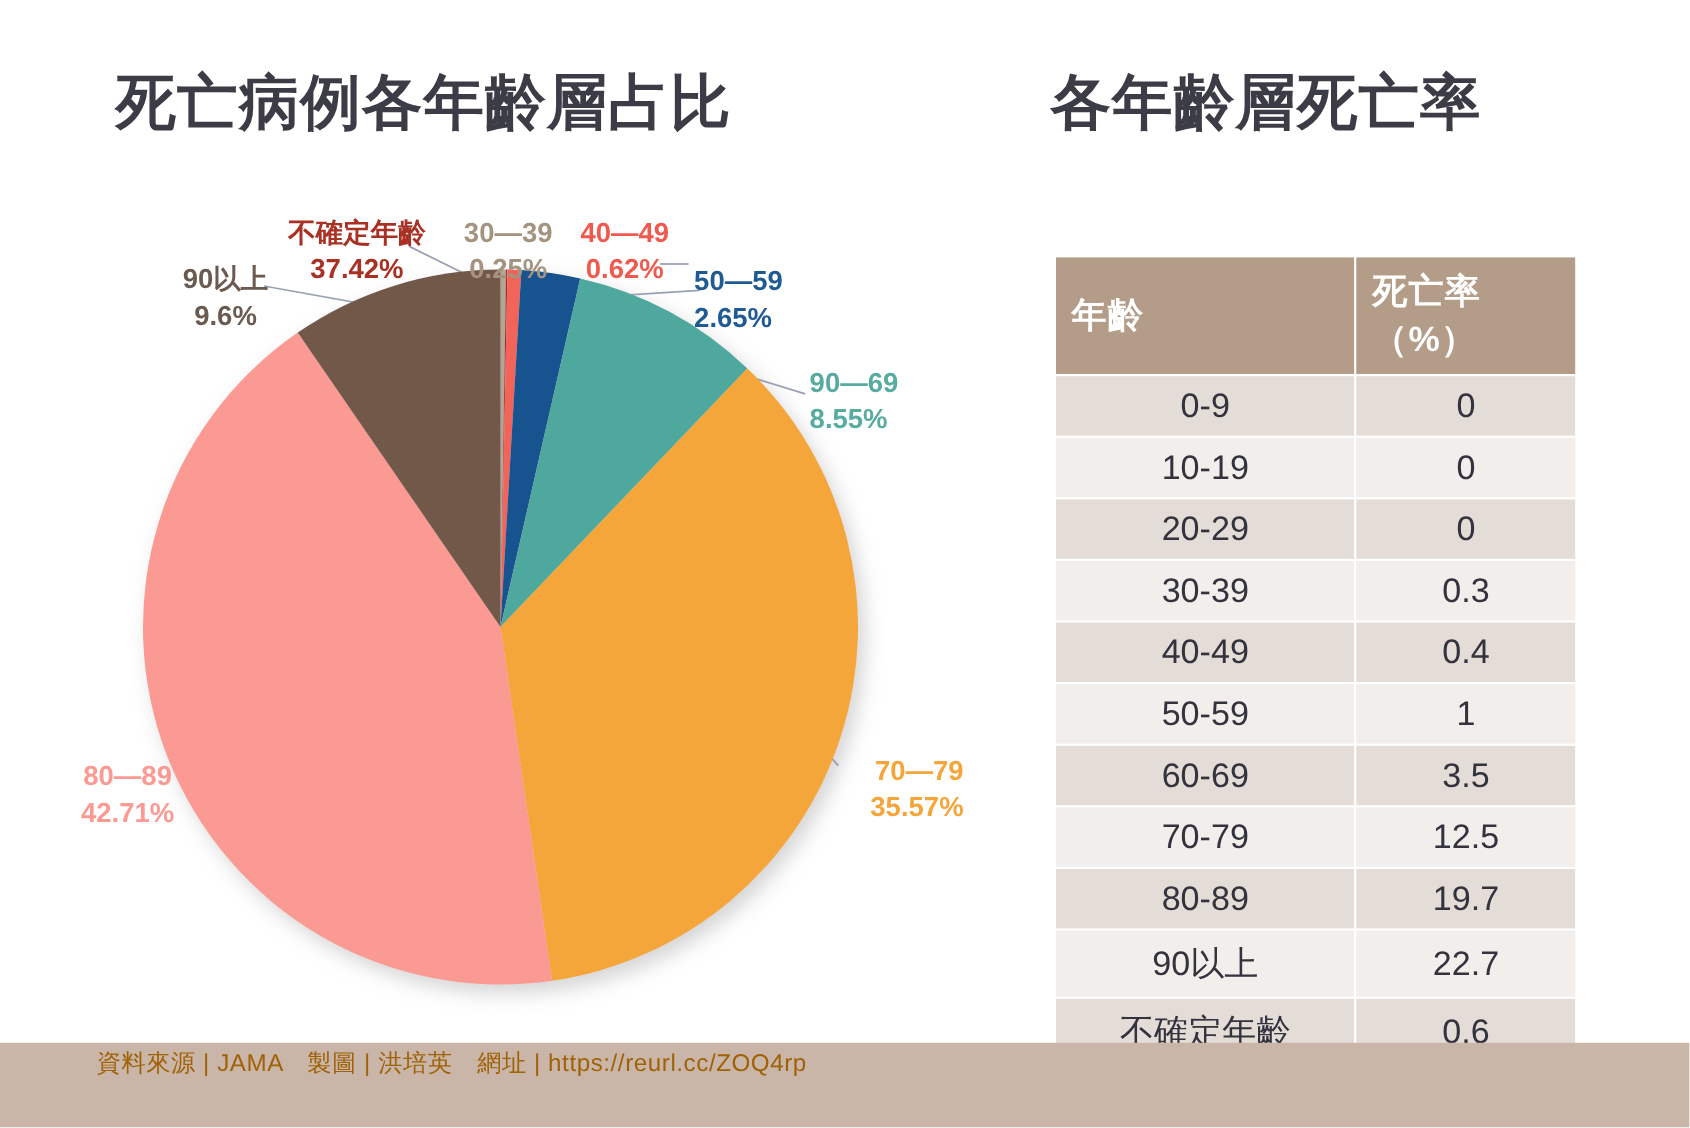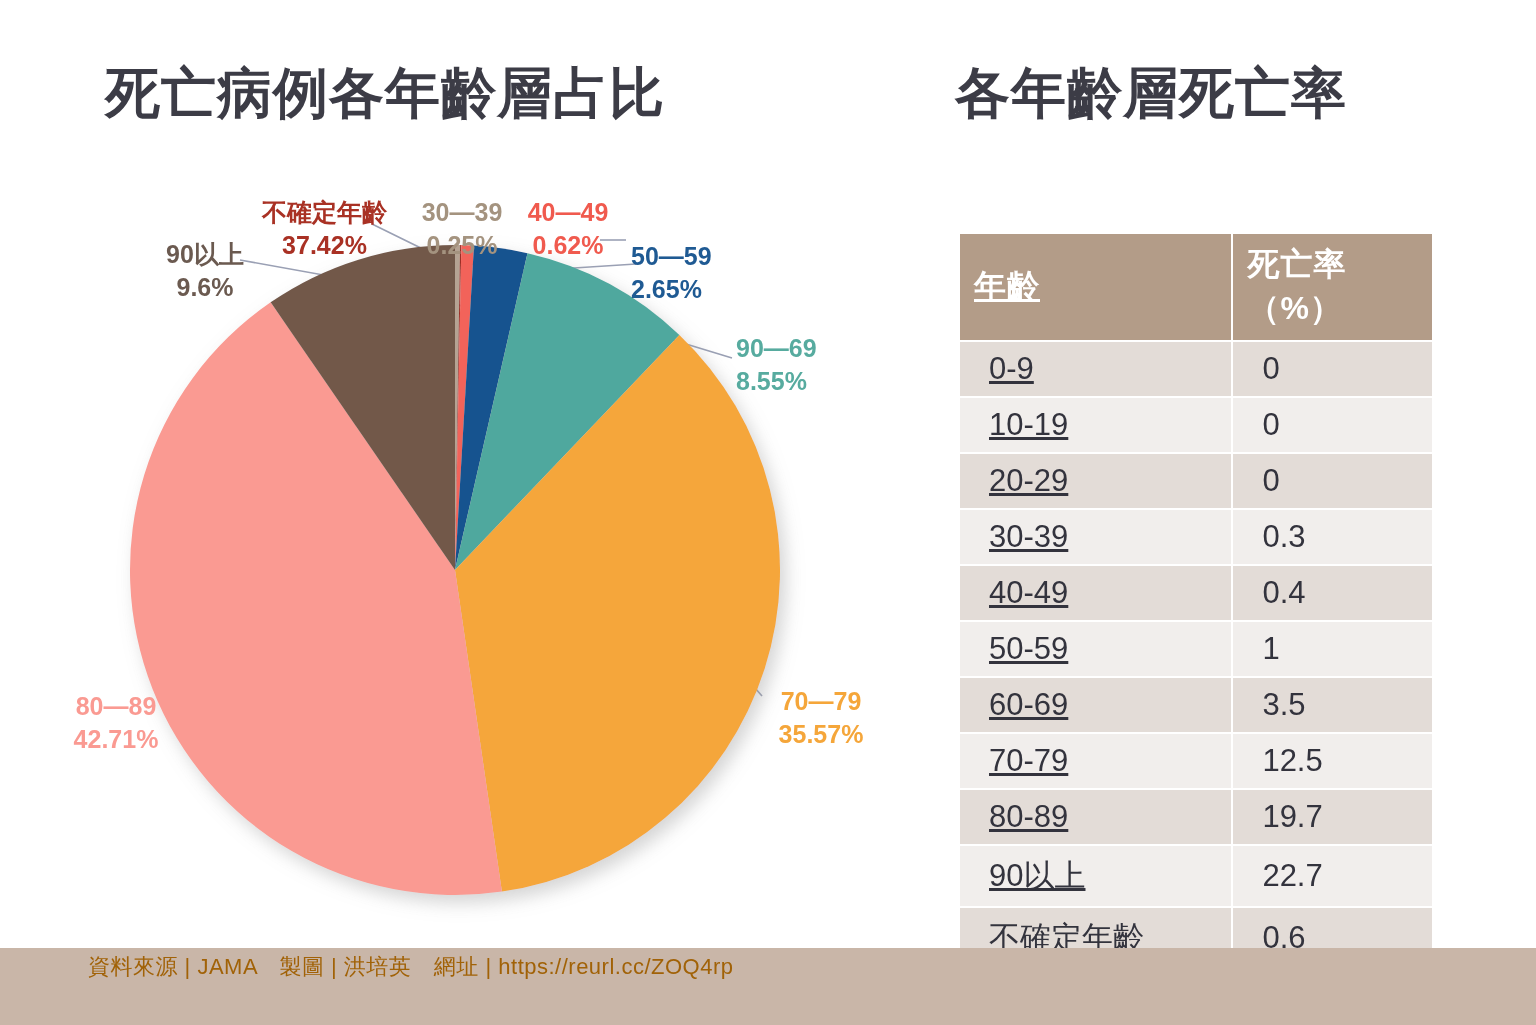--- a/index.html
+++ b/index.html
@@ -63,26 +63,26 @@
     font-size: 32px;
     font-weight: bold;
     text-align: left;
     padding: 9px 14px;
     letter-spacing: 1px;
   }
   #rate-table td {
     color: #33333d;
     font-size: 31px;
     padding: 9px 29px;
-    text-align: left;
+    text-align: center;
     white-space: nowrap;
   }
   #rate-table tbody tr.odd td  { background: #e3dcd7; }
   #rate-table tbody tr.even td { background: #f1eeec; }
-  #rate-table th.col-age, #rate-table td.col-age  { width: 258px; text-decoration: underline; }
+  #rate-table th.col-age, #rate-table td.col-age  { width: 258px; }
   #rate-table th.col-rate, #rate-table td.col-rate { width: 198px; }
 
   
   #footer-bar {
     position: absolute;
     left: 0;
     top: 948px;
     width: 1536px;
     height: 77px;
     background: #c9b6a8;
@@ -148,21 +148,21 @@
   <div class="pie-label" id="lab-50-59" style="left: 631px; top: 80px; width: 110px; text-align: left; color: rgb(31, 90, 147);">
     <span class="lab-name">50—59</span>
     <span class="lab-val">2.65%</span>
   </div>
 
   <div class="pie-label" id="lab-60-69" style="left: 736px; top: 172px; width: 110px; text-align: left; color: rgb(87, 171, 159);">
     <span class="lab-name">90—69</span>
     <span class="lab-val">8.55%</span>
   </div>
 
-  <div class="pie-label" id="lab-70-79" style="left: 766px; top: 525px; width: 110px; text-align: center; color: rgb(245, 166, 58);">
+  <div class="pie-label" id="lab-70-79" style="left: 766px; top: 525px; width: 110px; text-align: right; color: rgb(245, 166, 58);">
     <span class="lab-name">70—79</span>
     <span class="lab-val">35.57%</span>
   </div>
 
   <div class="pie-label" id="lab-80-89" style="left: 56px; top: 530px; width: 120px; color: rgb(250, 154, 146);">
     <span class="lab-name">80—89</span>
     <span class="lab-val">42.71%</span>
   </div>
 
   <div class="pie-label" id="lab-90up" style="left: 150px; top: 78px; width: 110px; color: rgb(107, 90, 80);">

